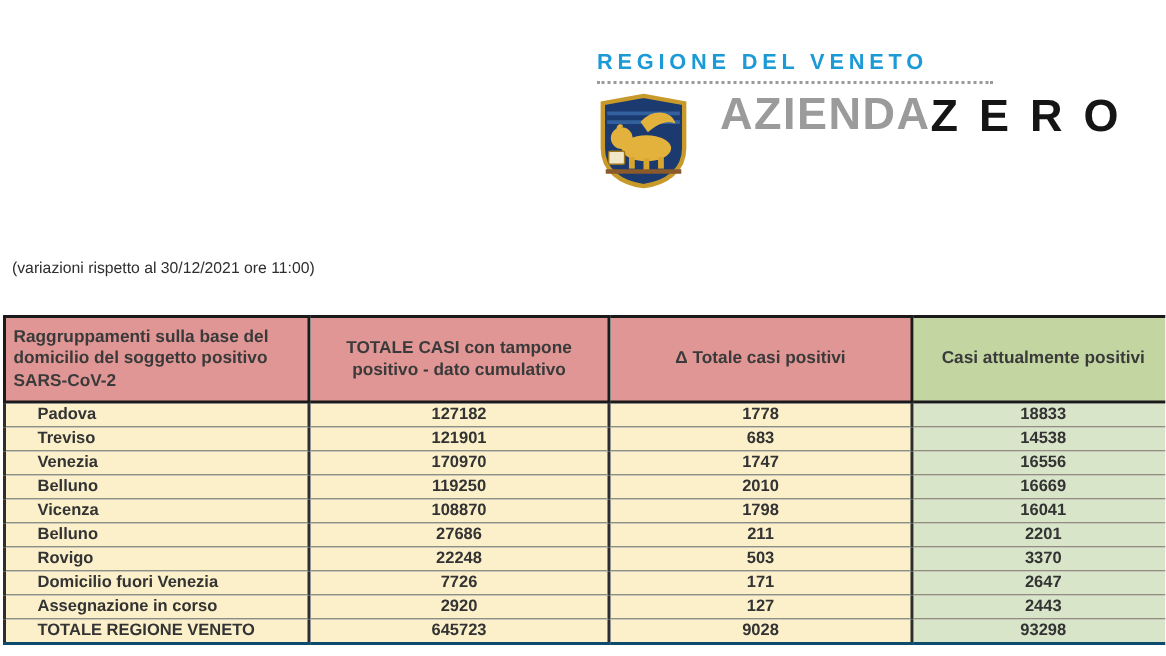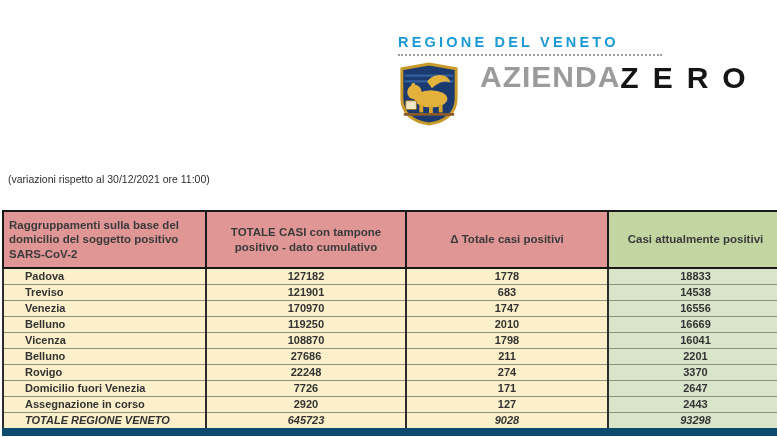--- a/index.html
+++ b/index.html
@@ -49,21 +49,21 @@
   table.cases td {
     height:15px; font-size:11px; line-height:15px; padding:0 21px;
     border-left:2px solid #2d2d2d; border-right:2px solid #2d2d2d;
     border-top:1px solid #8f8f7e; border-bottom:1px solid #8f8f7e;
     color:#333333;
   }
   td.yellow { background:#fbf0ca; }
   td.green { background:#d9e5c9; }
   td.lab { text-align:left; }
   td.num { text-align:center; }
-  table.cases tr:last-child td { border-bottom:8px solid #0c4a6e;font-style:italic; }
+  table.cases tr:last-child td { border-bottom:2px solid #0c4a6e; }
   table.cases { border:2px solid #1a1a1a; }
 </style>
 </head>
 <body>
 
 <div class="page">
 
   <div class="logo">
     <div class="region-name">REGIONE DEL VENETO</div>
     <div class="dotted-rule"></div>
@@ -138,21 +138,21 @@
       </tr>
       <tr>
         <td class="yellow lab">Belluno</td>
         <td class="yellow num">27686</td>
         <td class="yellow num">211</td>
         <td class="green num">2201</td>
       </tr>
       <tr>
         <td class="yellow lab">Rovigo</td>
         <td class="yellow num">22248</td>
-        <td class="yellow num">274</td>
+        <td class="yellow num">503</td>
         <td class="green num">3370</td>
       </tr>
       <tr>
         <td class="yellow lab">Domicilio fuori Venezia</td>
         <td class="yellow num">7726</td>
         <td class="yellow num">171</td>
         <td class="green num">2647</td>
       </tr>
       <tr>
         <td class="yellow lab">Assegnazione in corso</td>

